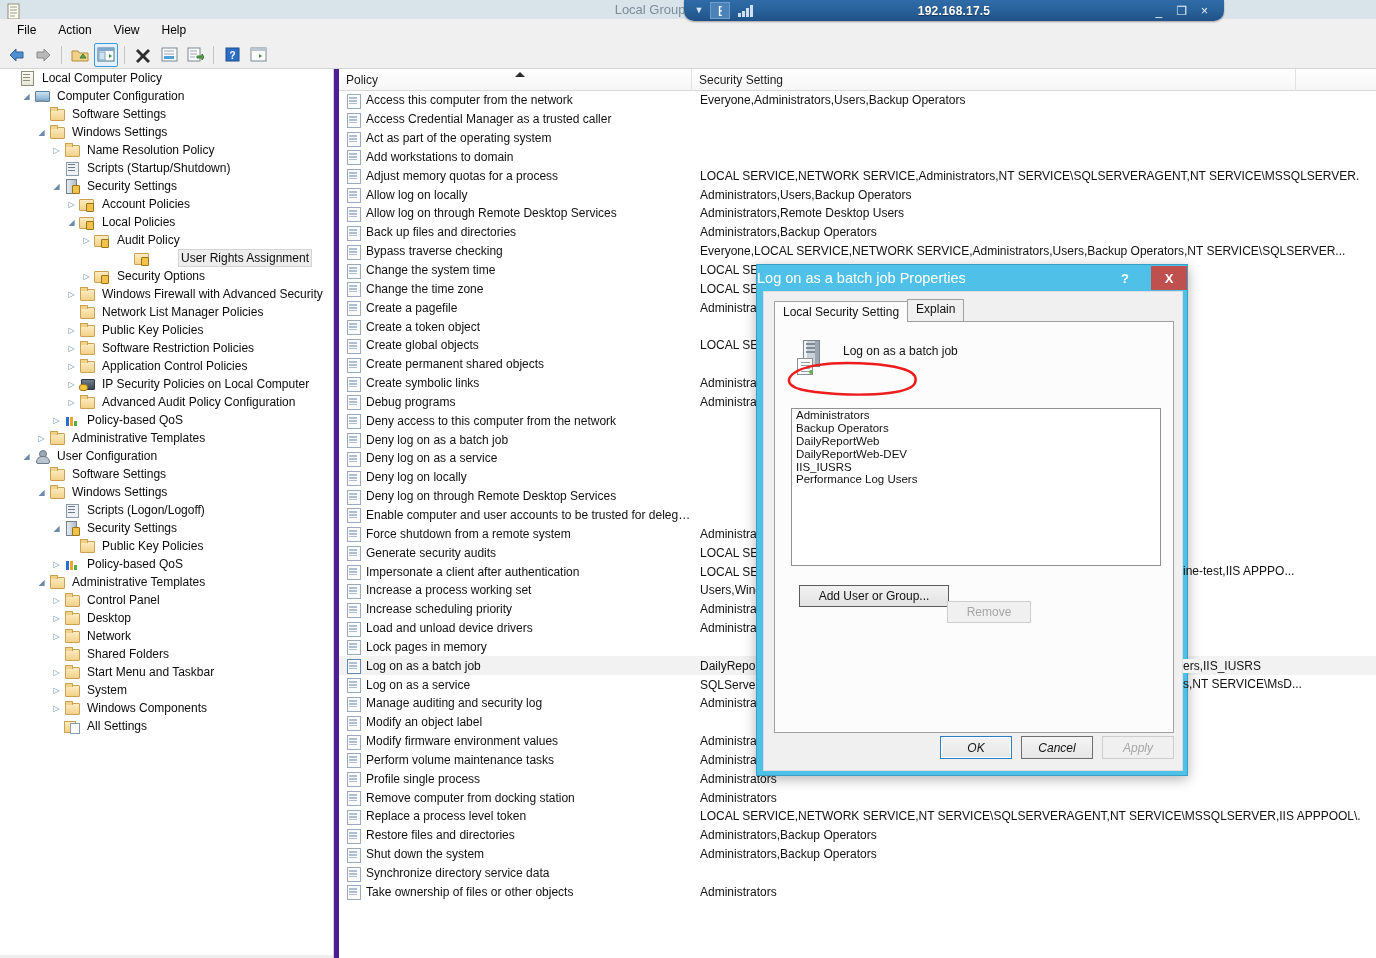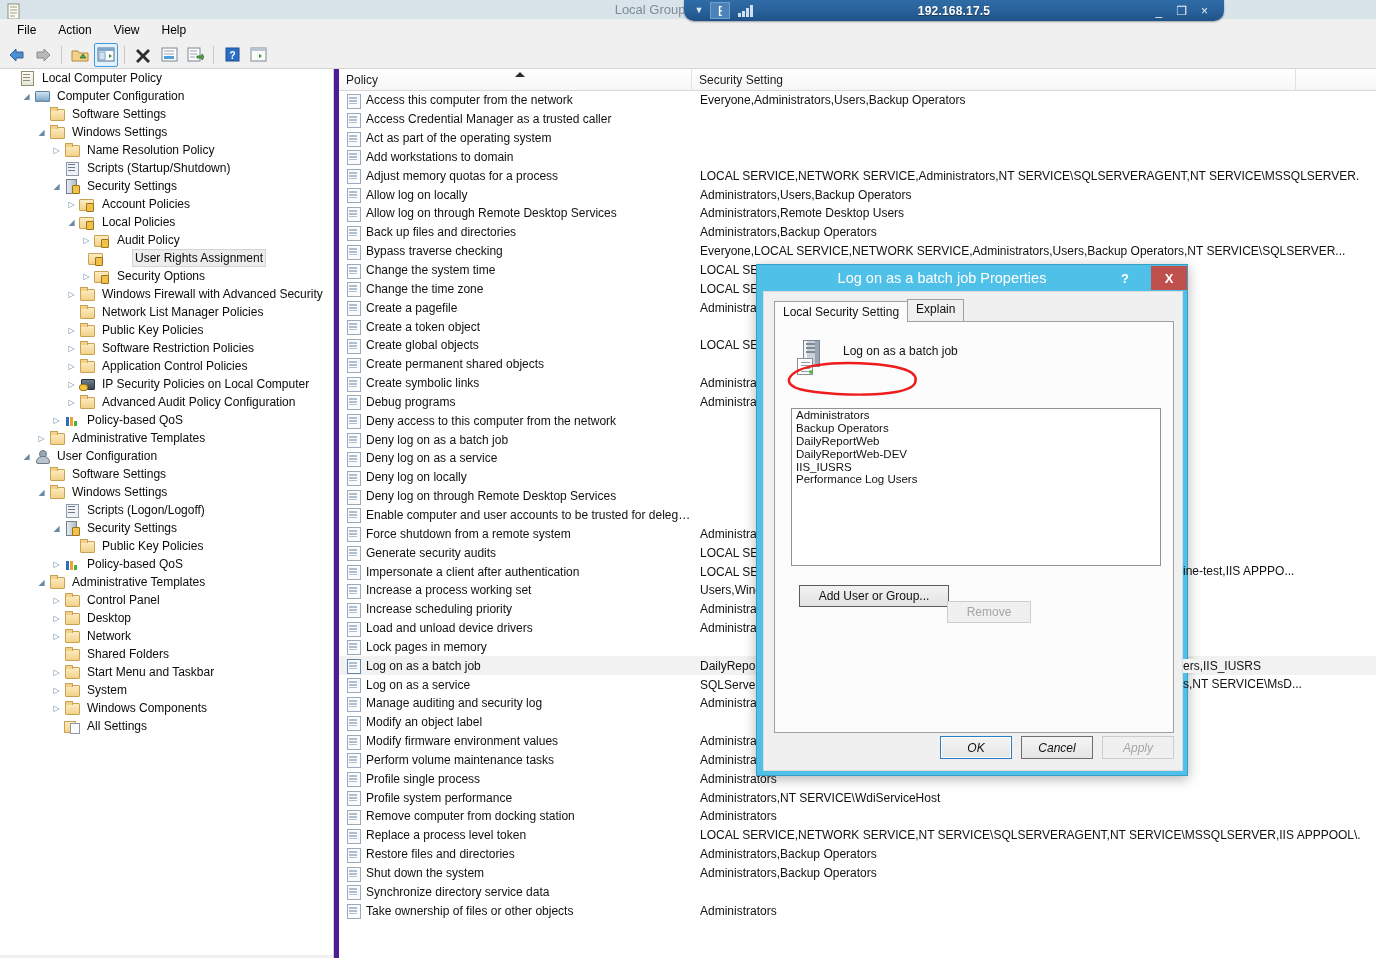--- a/index.html
+++ b/index.html
@@ -257,21 +257,21 @@
   
   #dialog {
     position:absolute; left:756px; top:264px; width:432px; height:512px;
     background:#4fc0e8; 
     border:1px solid #3a9fc4;
     box-shadow: 0 3px 12px rgba(0,0,0,.3);
     z-index: 40;
   }
   #dlg-titlebar {
     position:relative; height:26px; width:100%;
-    display:flex; align-items:center; justify-content:center;
+    display:flex; align-items:center; justify-content:flex-start;
   }
   #dlg-title {
     font-size:14.5px; color:#ffffff; font-weight:normal;
     margin-right:60px;
   }
   #dlg-help, #dlg-close {
     position:absolute; top:1px; width:36px; height:24px;
     display:flex; align-items:center; justify-content:center;
     font-size:13px; font-weight:bold; color:#ffffff;
   }
@@ -503,21 +503,21 @@
         <div class="tnode" style="padding-left: 66px;">
           <span class="exp">◢</span>
           <span class="ticon ic-folderlock"></span>
           <span class="tlabel">Local Policies</span>
         </div>
         <div class="tnode" style="padding-left: 81px;">
           <span class="exp">▷</span>
           <span class="ticon ic-folderlock"></span>
           <span class="tlabel">Audit Policy</span>
         </div>
-        <div class="tnode selected" style="padding-left: 51px; gap: 24px;">
+        <div class="tnode selected" style="padding-left: 97px; gap: 24px;">
           <span class="exp none"></span>
           <span class="ticon ic-folderlock"></span>
           <span class="tlabel">User Rights Assignment</span>
         </div>
         <div class="tnode" style="padding-left: 81px;">
           <span class="exp">▷</span>
           <span class="ticon ic-folderlock"></span>
           <span class="tlabel">Security Options</span>
         </div>
         <div class="tnode" style="padding-left: 66px;">
@@ -840,25 +840,20 @@
           <span class="pname">Perform volume maintenance tasks</span>
           <span class="pval">Administra</span>
         </div>
         <div class="lrow">
           <span class="picon"></span>
           <span class="pname">Profile single process</span>
           <span class="pval">Administrators</span>
         </div>
         <div class="lrow">
           <span class="picon"></span>
-          <span class="pname">Profile system performance</span>
-          <span class="pval">Administrators,NT SERVICE\WdiServiceHost</span>
-        </div>
-        <div class="lrow">
-          <span class="picon"></span>
           <span class="pname">Remove computer from docking station</span>
           <span class="pval">Administrators</span>
         </div>
         <div class="lrow">
           <span class="picon"></span>
           <span class="pname">Replace a process level token</span>
           <span class="pval">LOCAL SERVICE,NETWORK SERVICE,NT SERVICE\SQLSERVERAGENT,NT SERVICE\MSSQLSERVER,IIS APPPOOL\...</span>
         </div>
         <div class="lrow">
           <span class="picon"></span>

